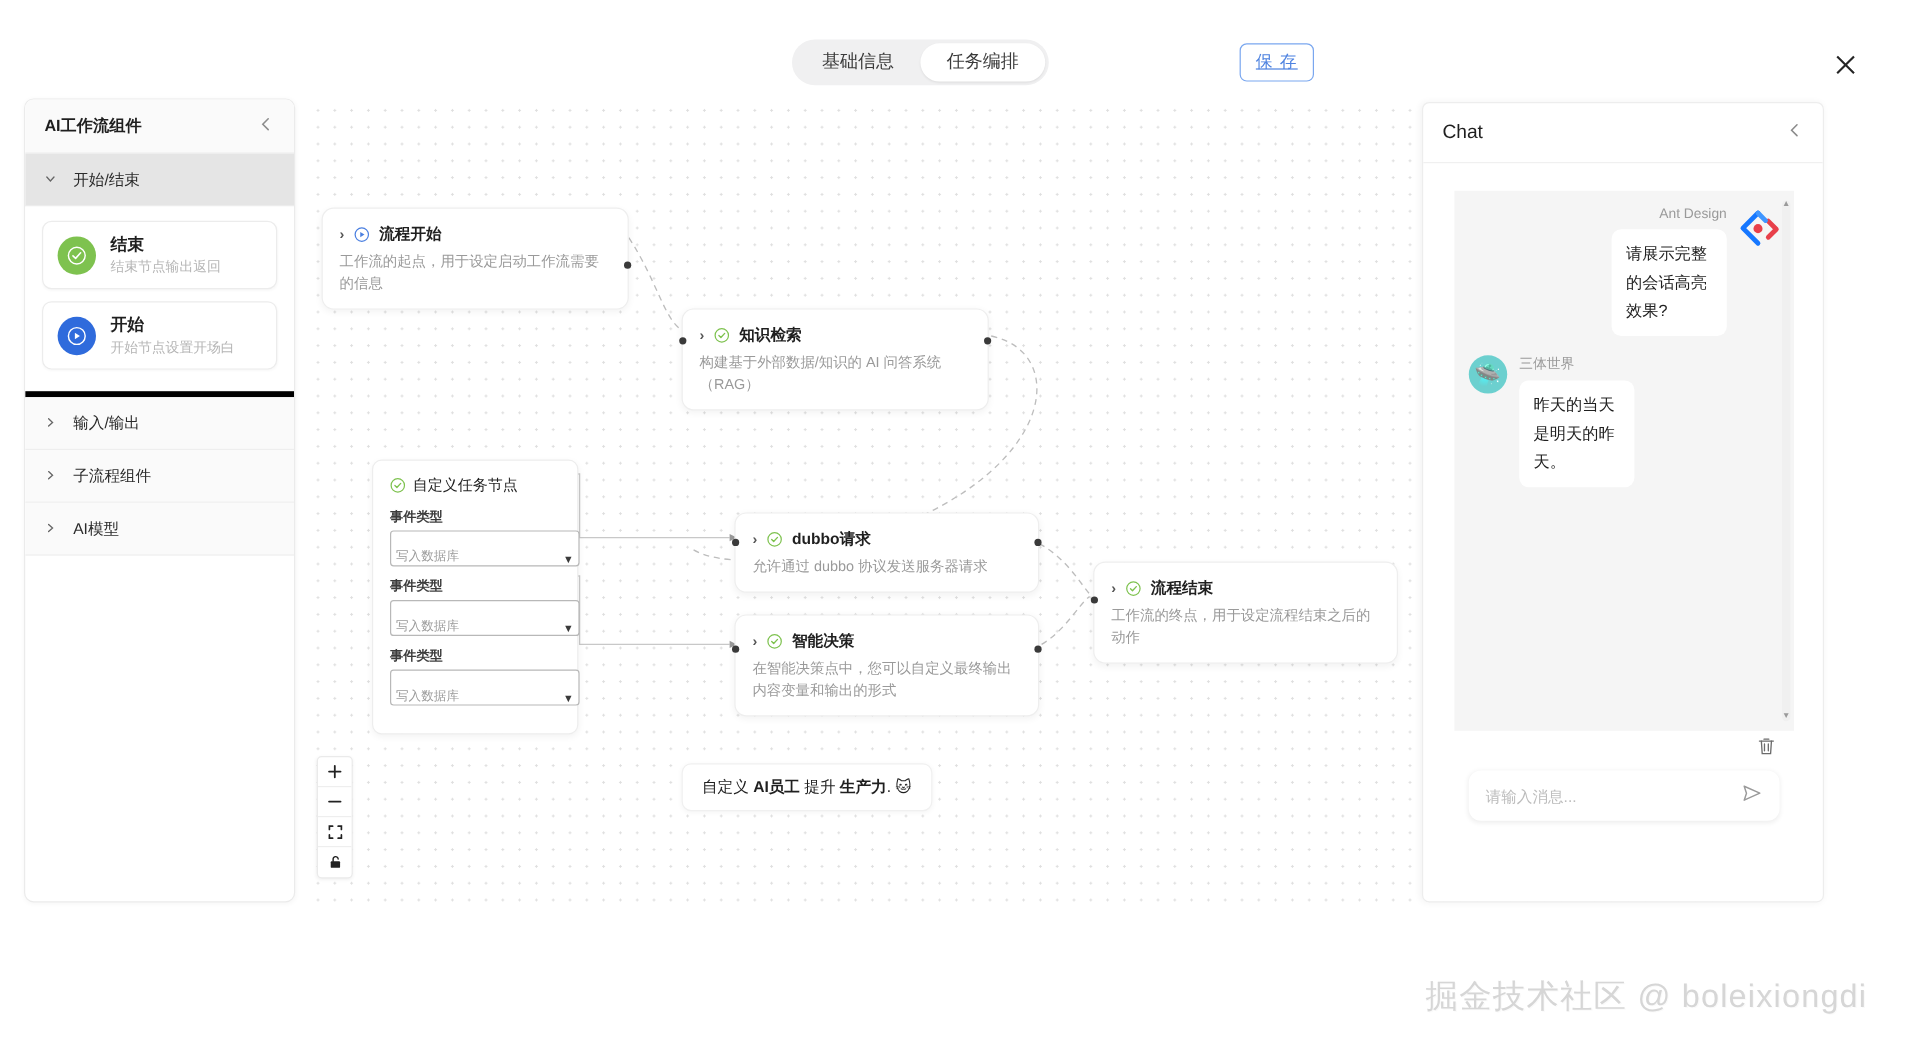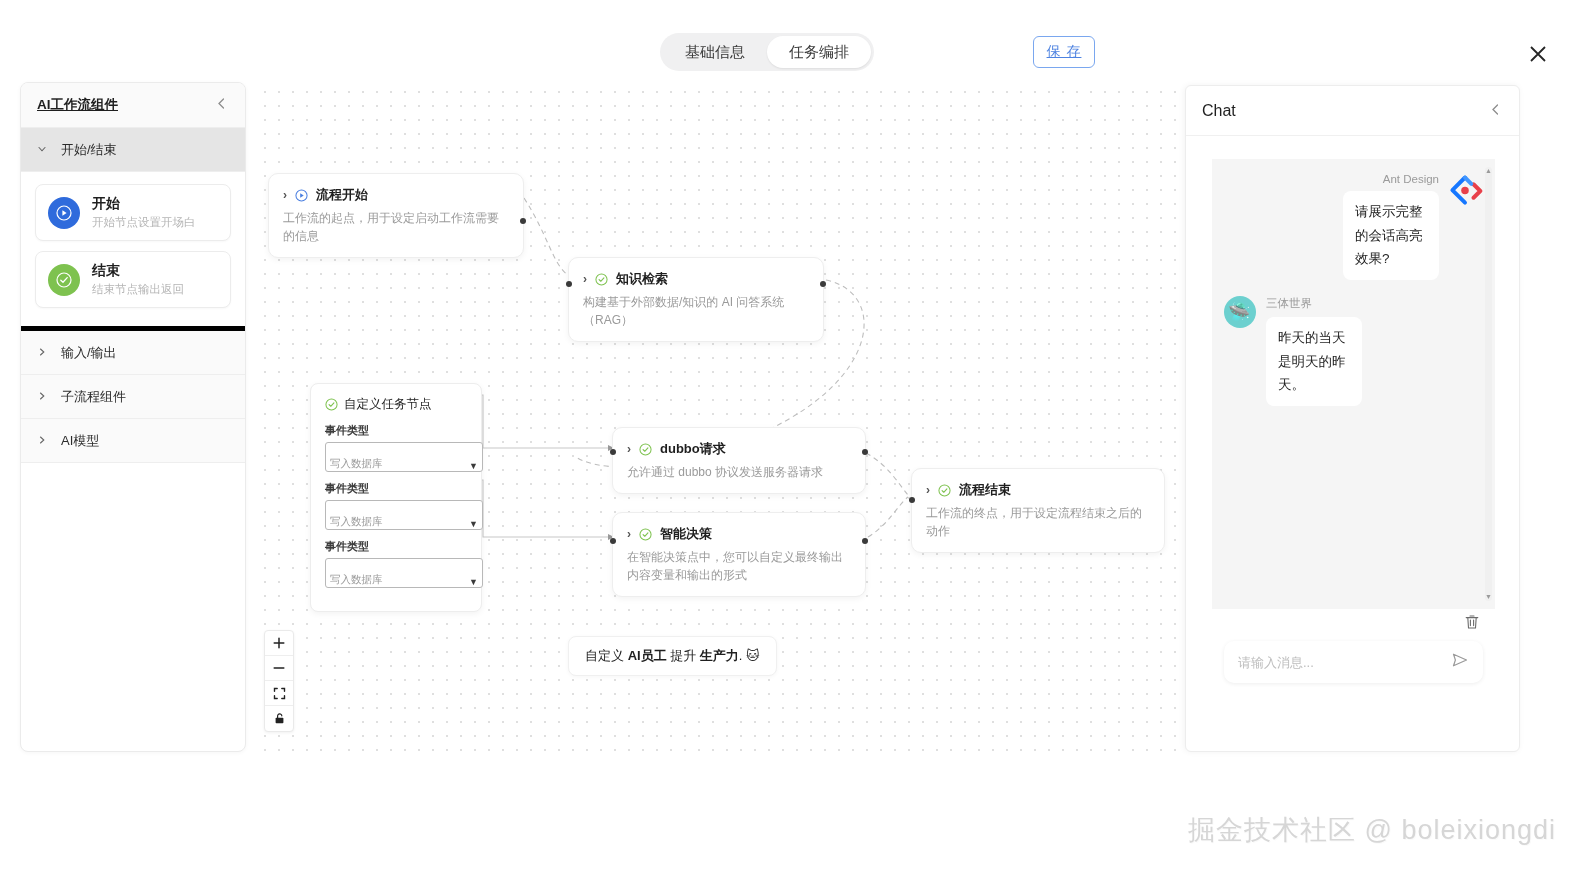--- a/index.html
+++ b/index.html
@@ -39,21 +39,21 @@
   .close-btn svg { display:block; }
 
   
   .left-panel {
     position: absolute; left: 20px; top: 82px; width: 226px; height: 670px;
     background:#fff; border:1px solid #ebebeb; border-radius: 8px;
     box-shadow: 0 1px 4px rgba(0,0,0,.04); overflow:hidden;
   }
   .lp-header {
     height: 45px; background:#fafafa; border-bottom:1px solid #eee;
-    display:flex; align-items:center; justify-content:space-between; padding: 0 16px; text-decoration: underline;
+    display:flex; align-items:center; justify-content:space-between; padding: 0 16px;
   }
   .lp-title { font-size: 13.5px; font-weight: bold; color:#1f1f1f; }
   .lp-collapse { color:#8c8c8c; font-size: 15px; cursor:pointer; }
   .lp-group {
     height: 44px; background:#e5e5e5; border-bottom:1px solid #eee;
     display:flex; align-items:center; padding-left: 16px; gap: 14px; cursor:pointer;
   }
   .lp-group.plain { background:#fafafa; }
   .chev { color:#666; font-size: 12px; width: 10px; display:inline-block; }
   .lp-group-label { font-size: 13px; color:#2b2b2b; }
@@ -223,41 +223,41 @@
     <span class="chev">
       <svg width="10" height="10" viewBox="0 0 10 10">
           <path d="M2 3.5 L5 6.8 L8 3.5" stroke="#666" stroke-width="1.1" fill="none" stroke-linecap="round"></path>
         </svg>
     </span>
     <span class="lp-group-label">开始/结束</span>
   </div>
 
   <div class="lp-body">
     <div class="comp-card">
+      <span class="comp-icon" style="background:#7ec24f;">
+        <svg width="18" height="18" viewBox="0 0 18 18">
+          <circle cx="9" cy="9" r="7" fill="none" stroke="#fff" stroke-width="1.2"></circle>
+          <path d="M5.8 9.2 L8 11.3 L12.2 6.6" stroke="#fff" stroke-width="1.3" fill="none" stroke-linecap="round" stroke-linejoin="round"></path>
+        </svg>
+      </span>
+      <span class="comp-text">
+        <span class="comp-name">结束</span>
+        <span class="comp-desc">结束节点输出返回</span>
+      </span>
+    </div>
+    <div class="comp-card">
       <span class="comp-icon" style="background:#2f6bdc;">
         <svg width="18" height="18" viewBox="0 0 18 18">
           <circle cx="9" cy="9" r="7" fill="none" stroke="#fff" stroke-width="1.2"></circle>
           <path d="M7.4 6.2 L11.6 9 L7.4 11.8 Z" fill="#fff"></path>
         </svg>
       </span>
       <span class="comp-text">
         <span class="comp-name">开始</span>
         <span class="comp-desc">开始节点设置开场白</span>
-      </span>
-    </div>
-    <div class="comp-card">
-      <span class="comp-icon" style="background:#7ec24f;">
-        <svg width="18" height="18" viewBox="0 0 18 18">
-          <circle cx="9" cy="9" r="7" fill="none" stroke="#fff" stroke-width="1.2"></circle>
-          <path d="M5.8 9.2 L8 11.3 L12.2 6.6" stroke="#fff" stroke-width="1.3" fill="none" stroke-linecap="round" stroke-linejoin="round"></path>
-        </svg>
-      </span>
-      <span class="comp-text">
-        <span class="comp-name">结束</span>
-        <span class="comp-desc">结束节点输出返回</span>
       </span>
     </div>
   </div>
 
   <div class="lp-sections">
     <div class="lp-group plain">
       <span class="chev">
         <svg width="10" height="10" viewBox="0 0 10 10">
             <path d="M3.5 2 L6.8 5 L3.5 8" stroke="#666" stroke-width="1.1" fill="none" stroke-linecap="round"></path>
           </svg>

